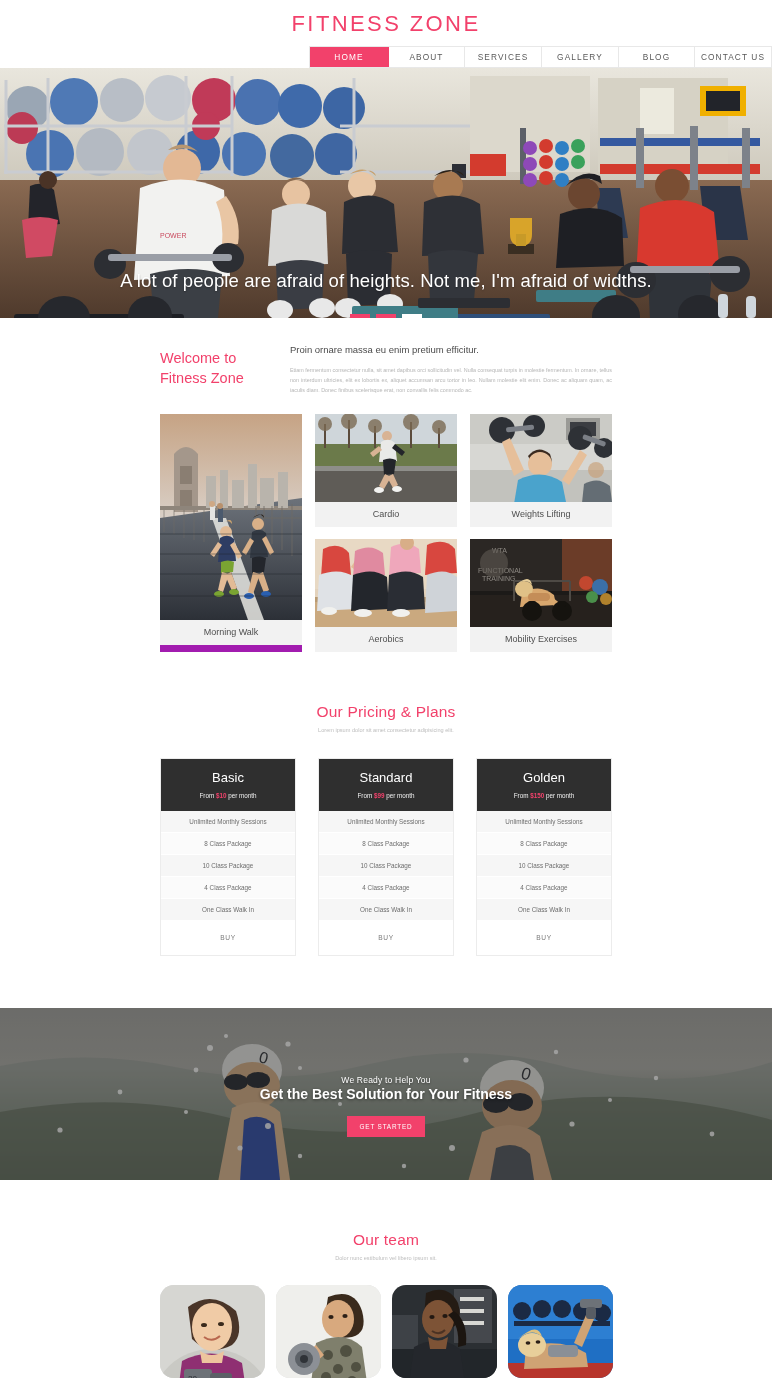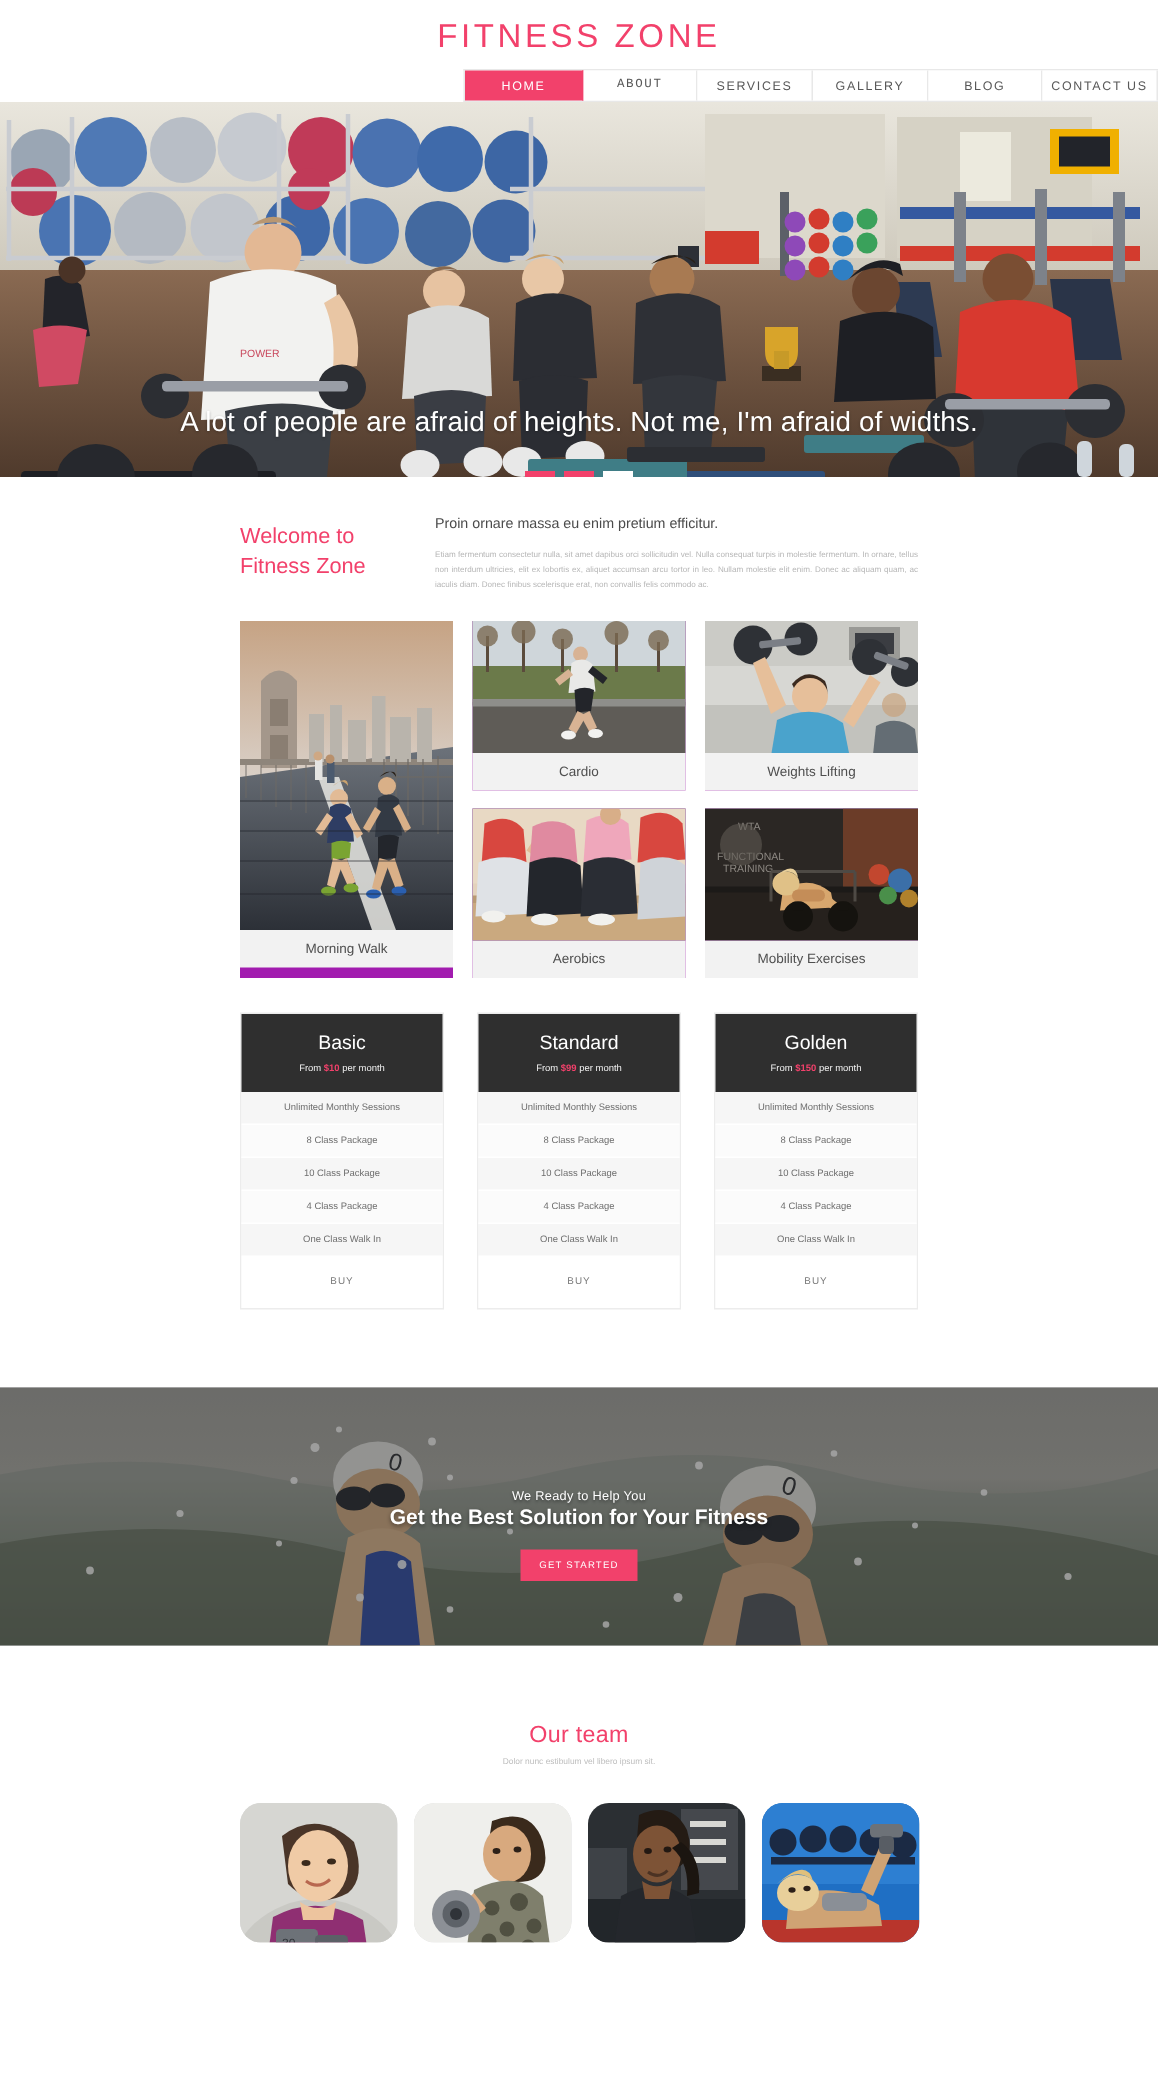--- a/index.html
+++ b/index.html
@@ -44,21 +44,21 @@
     line-height: 6px;
     border-right: 1px solid #e8e8e8;
     display: flex;
     align-items: center;
     justify-content: center;
     background: #fff;
     cursor: pointer;
     white-space: nowrap;
   }
   .nav-item.w1 { width: 79px; }
-  .nav-item.w2 { width: 76px; font-family: Liberation Mono, monospace; }
+  .nav-item.w2 { width: 76px; }
   .nav-item.w3 { width: 77px; }
   .nav-item.w4 { width: 77px; }
   .nav-item.w5 { width: 76px; }
   .nav-item.w6 { width: 77px; }
   .nav-item.active {
     background: #f2416b;
     color: #fff;
     border-right-color: #f2416b;
   }
 
@@ -665,20 +665,24 @@
           </g>
         </svg>
       </div>
       <div class="glabel">Mobility Exercises</div>
     </div>
 
   </div>
 </section>
 
 <section class="container">
+  <div class="section-head">
+    <h2 class="section-title">Our Pricing &amp; Plans</h2>
+    <p class="section-sub">Lorem ipsum dolor sit amet consectetur adipisicing elit.</p>
+  </div>
 
   <div class="pricing">
 
     <div class="plan">
       <div class="plan-head">
         <div class="plan-name">Basic</div>
         <div class="plan-price">
           <span>From</span>
           <span class="amt">$10</span>
           <span>per month</span>

